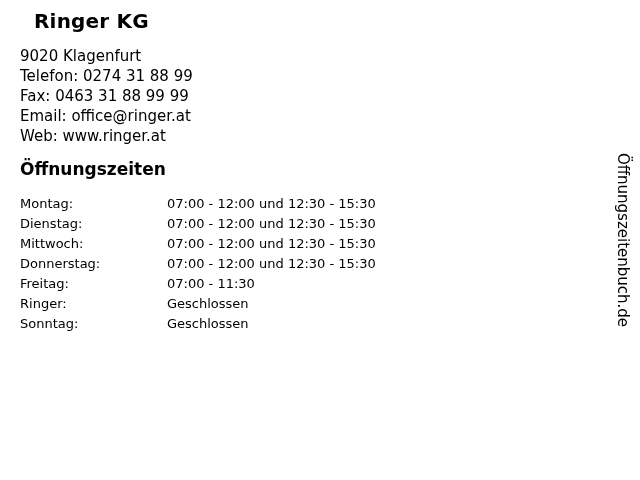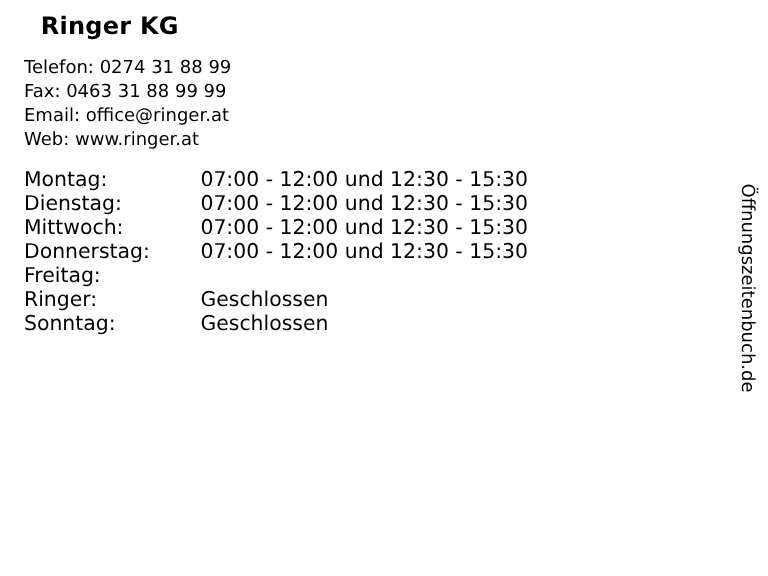--- a/index.html
+++ b/index.html
@@ -28,21 +28,21 @@
     line-height: 20px;
   }
   h2.hours-heading {
     margin: 12px 0 0 0;
     font-size: 17px;
     line-height: 22px;
     font-weight: bold;
   }
   .hours-table {
     margin-top: 14px;
-    font-size: 17px;
+    font-size: 13px;
     line-height: 20px;
   }
   .hours-row {
     display: flex;
   }
   .hours-day {
     display: inline-block;
     width: 123px;
     flex: 0 0 123px;
   }
@@ -64,46 +64,49 @@
   }
 </style>
 </head>
 <body>
 
 <div class="content">
 
   <h1 class="company-name">Ringer KG</h1>
 
   <div class="contact-block">
+    <div>9020 Klagenfurt</div>
     <div>Telefon: 0274 31 88 99</div>
     <div>Fax: 0463 31 88 99 99</div>
     <div>Email: office@ringer.at</div>
     <div>Web: www.ringer.at</div>
   </div>
 
+  <h2 class="hours-heading">Öffnungszeiten</h2>
 
   <div class="hours-table">
     <div class="hours-row">
       <span class="hours-day">Montag:</span>
       <span class="hours-time">07:00 - 12:00 und 12:30 - 15:30</span>
     </div>
     <div class="hours-row">
       <span class="hours-day">Dienstag:</span>
       <span class="hours-time">07:00 - 12:00 und 12:30 - 15:30</span>
     </div>
     <div class="hours-row">
       <span class="hours-day">Mittwoch:</span>
       <span class="hours-time">07:00 - 12:00 und 12:30 - 15:30</span>
     </div>
     <div class="hours-row">
       <span class="hours-day">Donnerstag:</span>
       <span class="hours-time">07:00 - 12:00 und 12:30 - 15:30</span>
     </div>
     <div class="hours-row">
       <span class="hours-day">Freitag:</span>
+      <span class="hours-time">07:00 - 11:30</span>
     </div>
     <div class="hours-row">
       <span class="hours-day">Ringer:</span>
       <span class="hours-time">Geschlossen</span>
     </div>
     <div class="hours-row">
       <span class="hours-day">Sonntag:</span>
       <span class="hours-time">Geschlossen</span>
     </div>
   </div>

